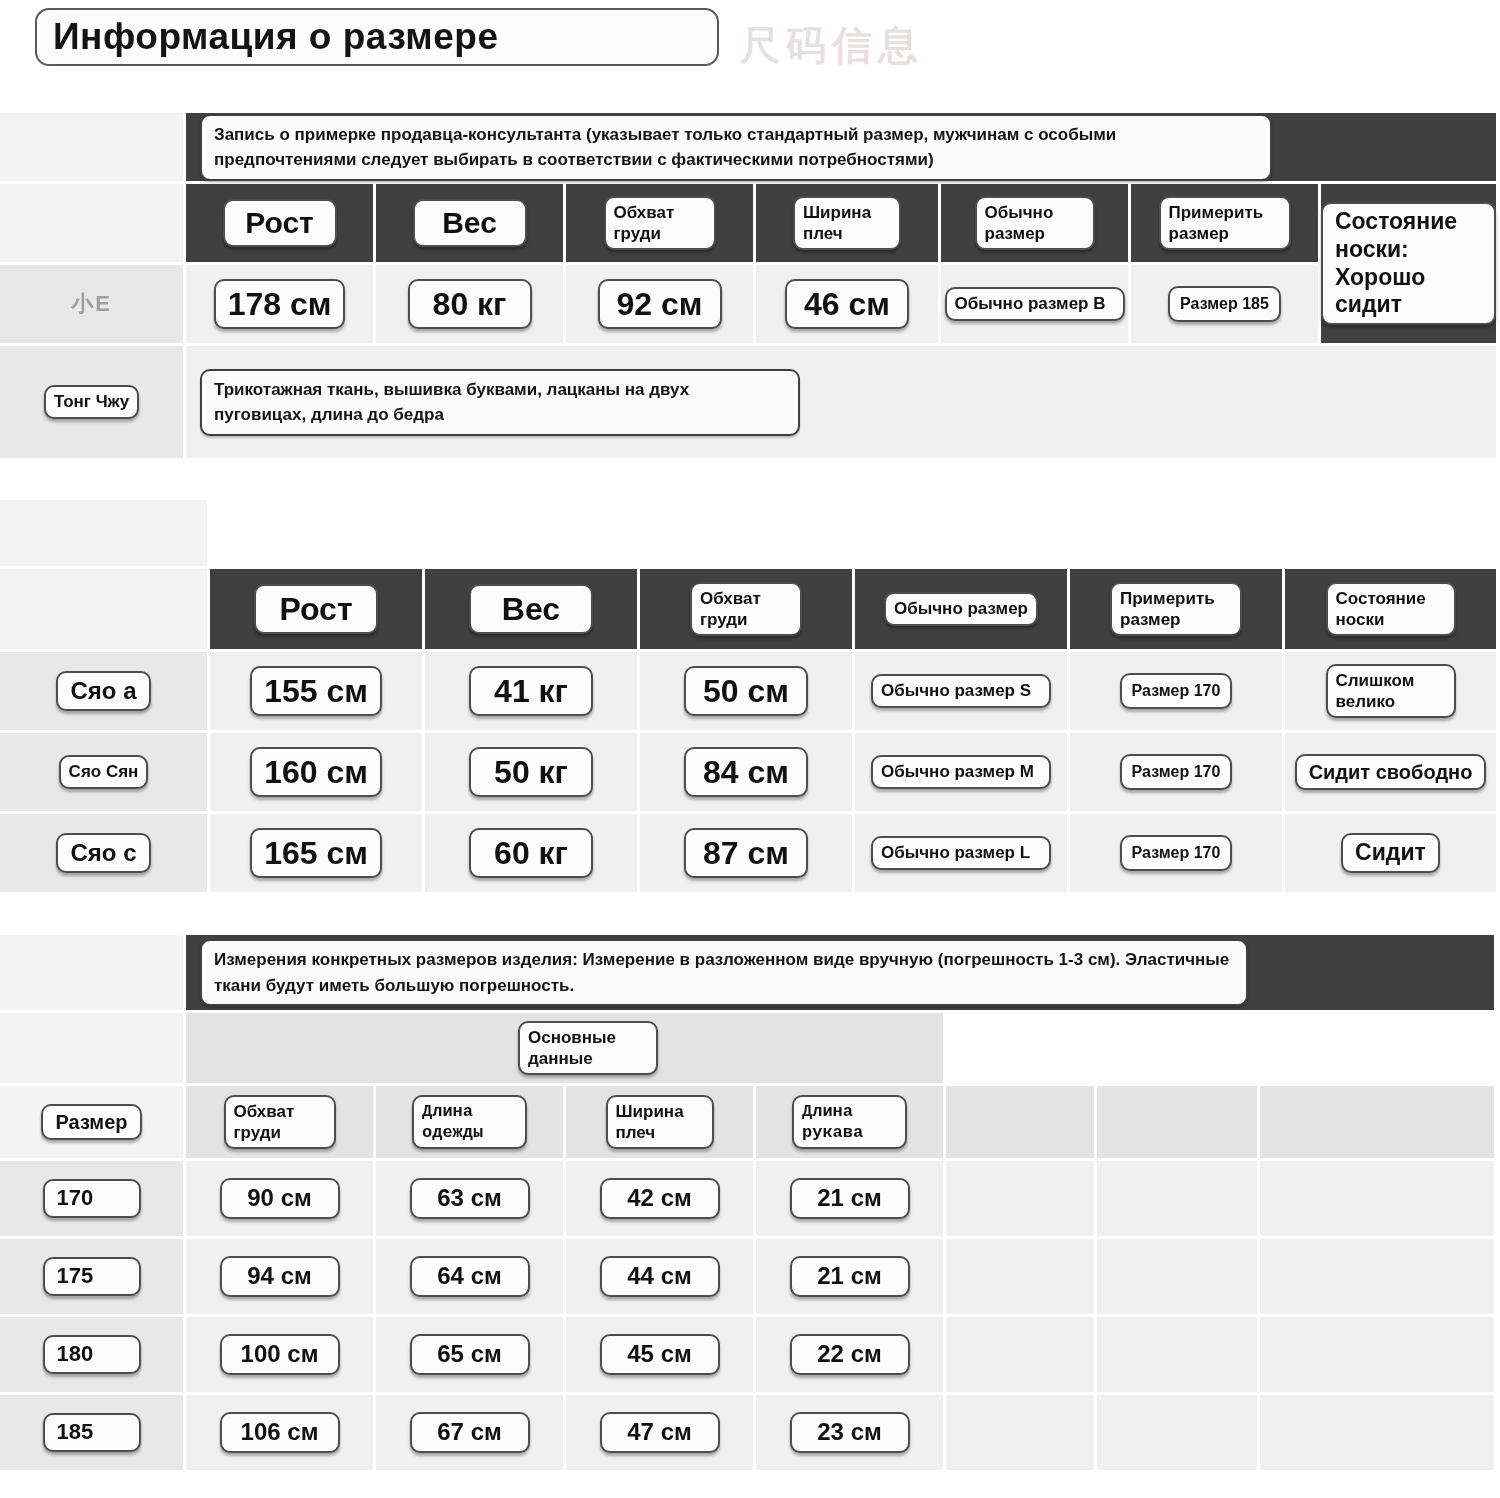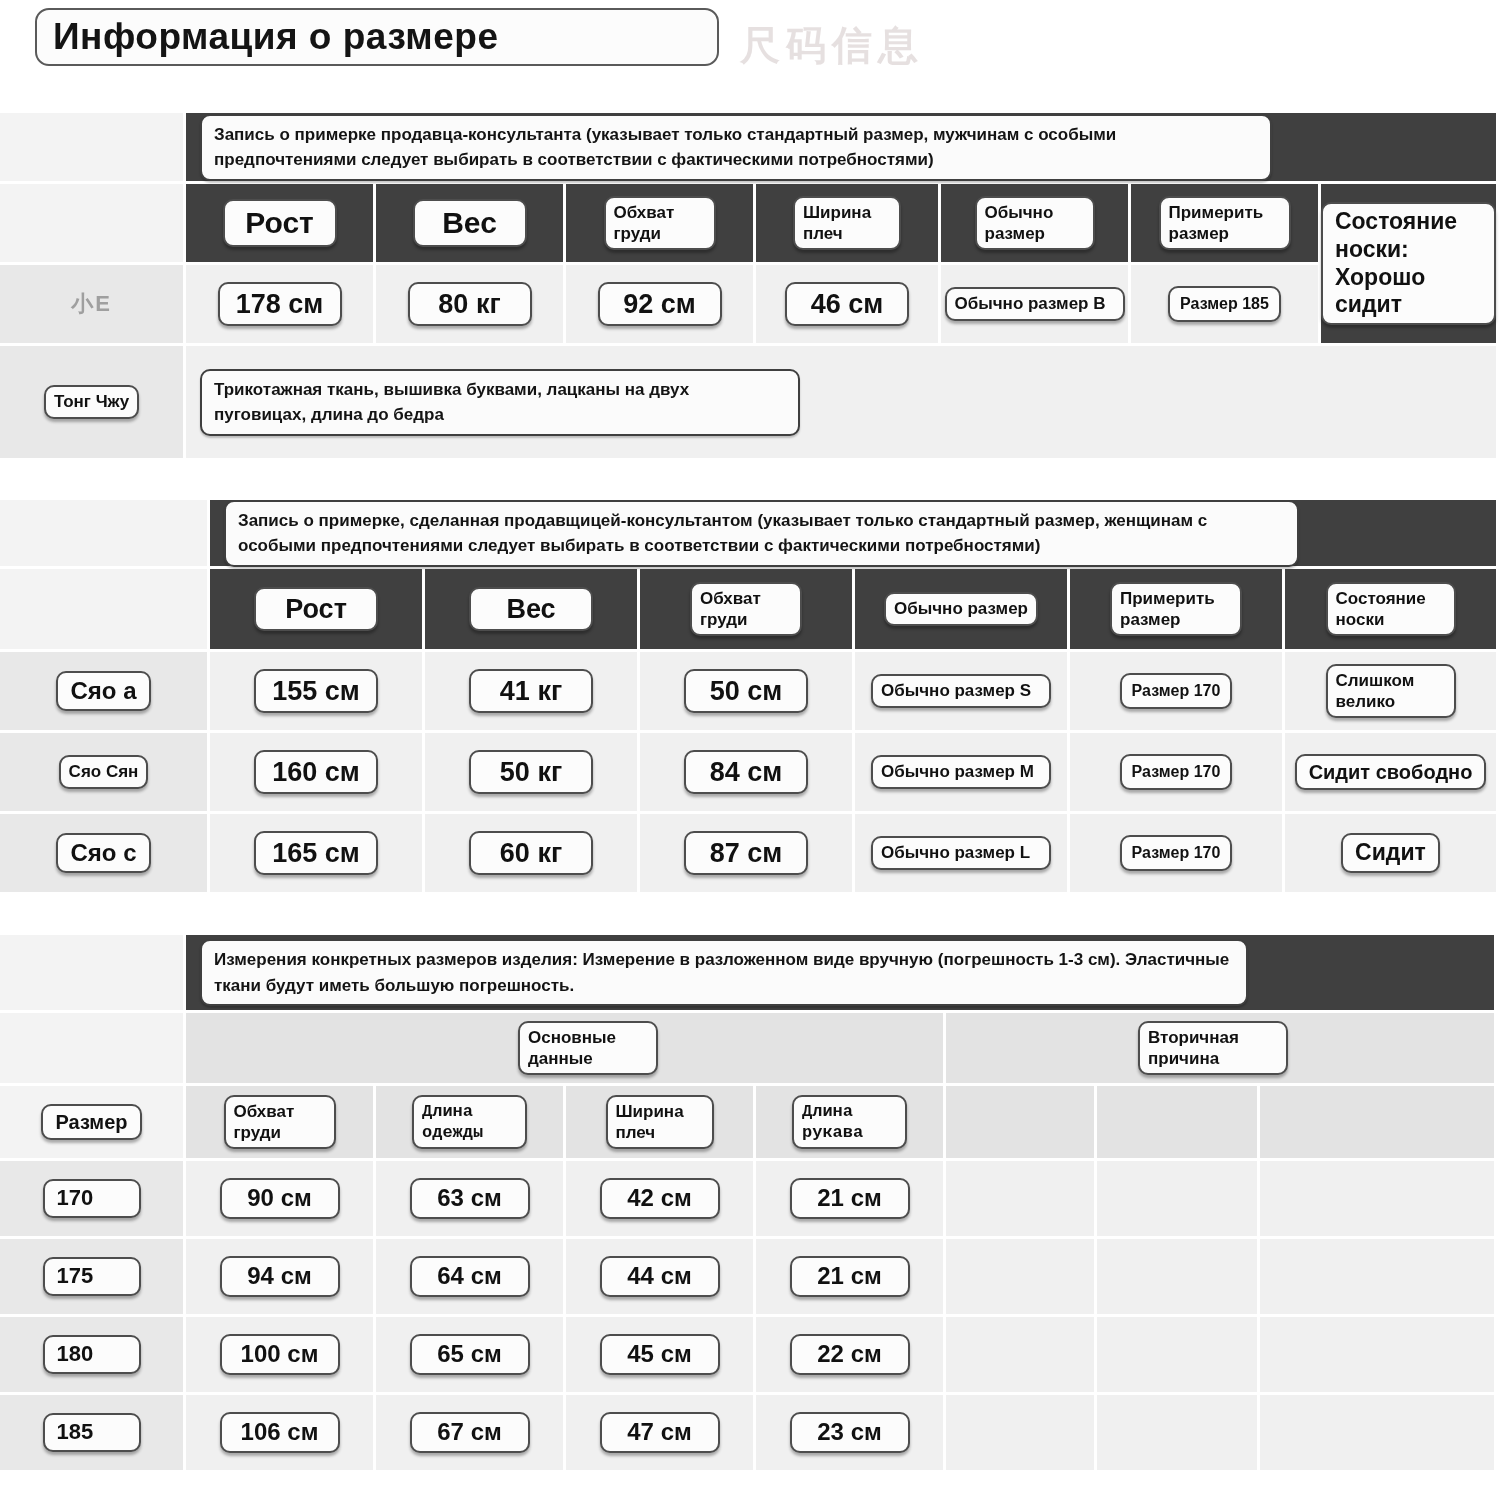--- a/index.html
+++ b/index.html
@@ -28,21 +28,21 @@
   .bgB{background:#404040;} 
   .bgC{background:#f0f0f0;} 
   .bgD{background:#e8e8e8;} 
   .bgE{background:#e3e3e3;} 
 
   
   .chip{display:inline-block;background:#fcfcfc;border:2px solid #4d4d4d;border-radius:10px;
     box-shadow:0 3px 3px rgba(0,0,0,.30);padding:4px 12px;font-weight:bold;color:#111;
     text-align:center;line-height:1.2;box-sizing:content-box;}
   .fs30{font-size:30px;min-width:86px;}
-  .fs28{font-size:27px;min-width:96px;}
+  .fs28{font-size:32px;min-width:96px;}
   .fs26{font-size:23px;}
   .fs24{font-size:24px;}
   .fs22{font-size:22px;min-width:58px;}
   .fs20{font-size:20px;}
   .v24{font-size:24px;min-width:92px;}
   .xs{font-size:16px;padding:6px 10px;}
   .sm{font-size:17px;text-align:left;padding:4px 8px;line-height:1.25;}
   .w70{width:70px;} .w88{width:88px;} .w92{width:92px;} .w95{width:95px;font-family:Liberation Mono, monospace;}
   .w100{width:100px;} .w110{width:110px;} .w112{width:112px;} .w120{width:120px;}
   .w130{width:130px;} .w150{width:150px;} .w160{width:160px;}
@@ -118,23 +118,20 @@
     <div class="c bgD" style="grid-area:4/1">
       <div class="chip sm">Тонг Чжу</div>
       </div>
     <div class="c bgC left" style="grid-area:4/2/5/9">
       <div class="notebox w585">Трикотажная ткань, вышивка буквами, лацканы на двух пуговицах, длина до бедра</div>
       </div>
   </div>
 
   <div class="tbl" id="t2">
     <div class="c bgA" style="grid-area:1/1"></div>
-    <div class="c bgB left" style="grid-area:1/2/2/8">
-      <div class="notebox w1075">Запись о примерке, сделанная продавщицей-консультантом (указывает только стандартный размер, женщинам с особыми предпочтениями следует выбирать в соответствии с фактическими потребностями)</div>
-      </div>
 
     <div class="c bgA" style="grid-area:2/1"></div>
     <div class="c bgB" style="grid-area:2/2">
       <div class="chip fs28">Рост</div>
       </div>
     <div class="c bgB" style="grid-area:2/3">
       <div class="chip fs28">Вес</div>
       </div>
     <div class="c bgB" style="grid-area:2/4">
       <div class="chip sm w92">Обхват груди</div>
@@ -219,23 +216,20 @@
   <div class="tbl" id="t3">
     <div class="c bgA" style="grid-area:1/1"></div>
     <div class="c bgB left" style="grid-area:1/2/2/9">
       <div class="notebox w1045">Измерения конкретных размеров изделия: Измерение в разложенном виде вручную (погрешность 1-3 см). Эластичные ткани будут иметь большую погрешность.</div>
       </div>
 
     <div class="c bgA" style="grid-area:2/1"></div>
     <div class="c bgE left" style="grid-area:2/2/3/6;padding-left:332px">
       <div class="chip sm w120">Основные данные</div>
       </div>
-    <div class="c bgE left" style="grid-area:2/6/3/9;padding-left:192px">
-      <div class="chip sm w130">Вторичная причина</div>
-      </div>
 
     <div class="c bgA" style="grid-area:3/1">
       <div class="chip fs20">Размер</div>
       </div>
     <div class="c bgE" style="grid-area:3/2">
       <div class="chip sm w92">Обхват груди</div>
       </div>
     <div class="c bgE" style="grid-area:3/3">
       <div class="chip sm w95">Длина одежды</div>
       </div>

